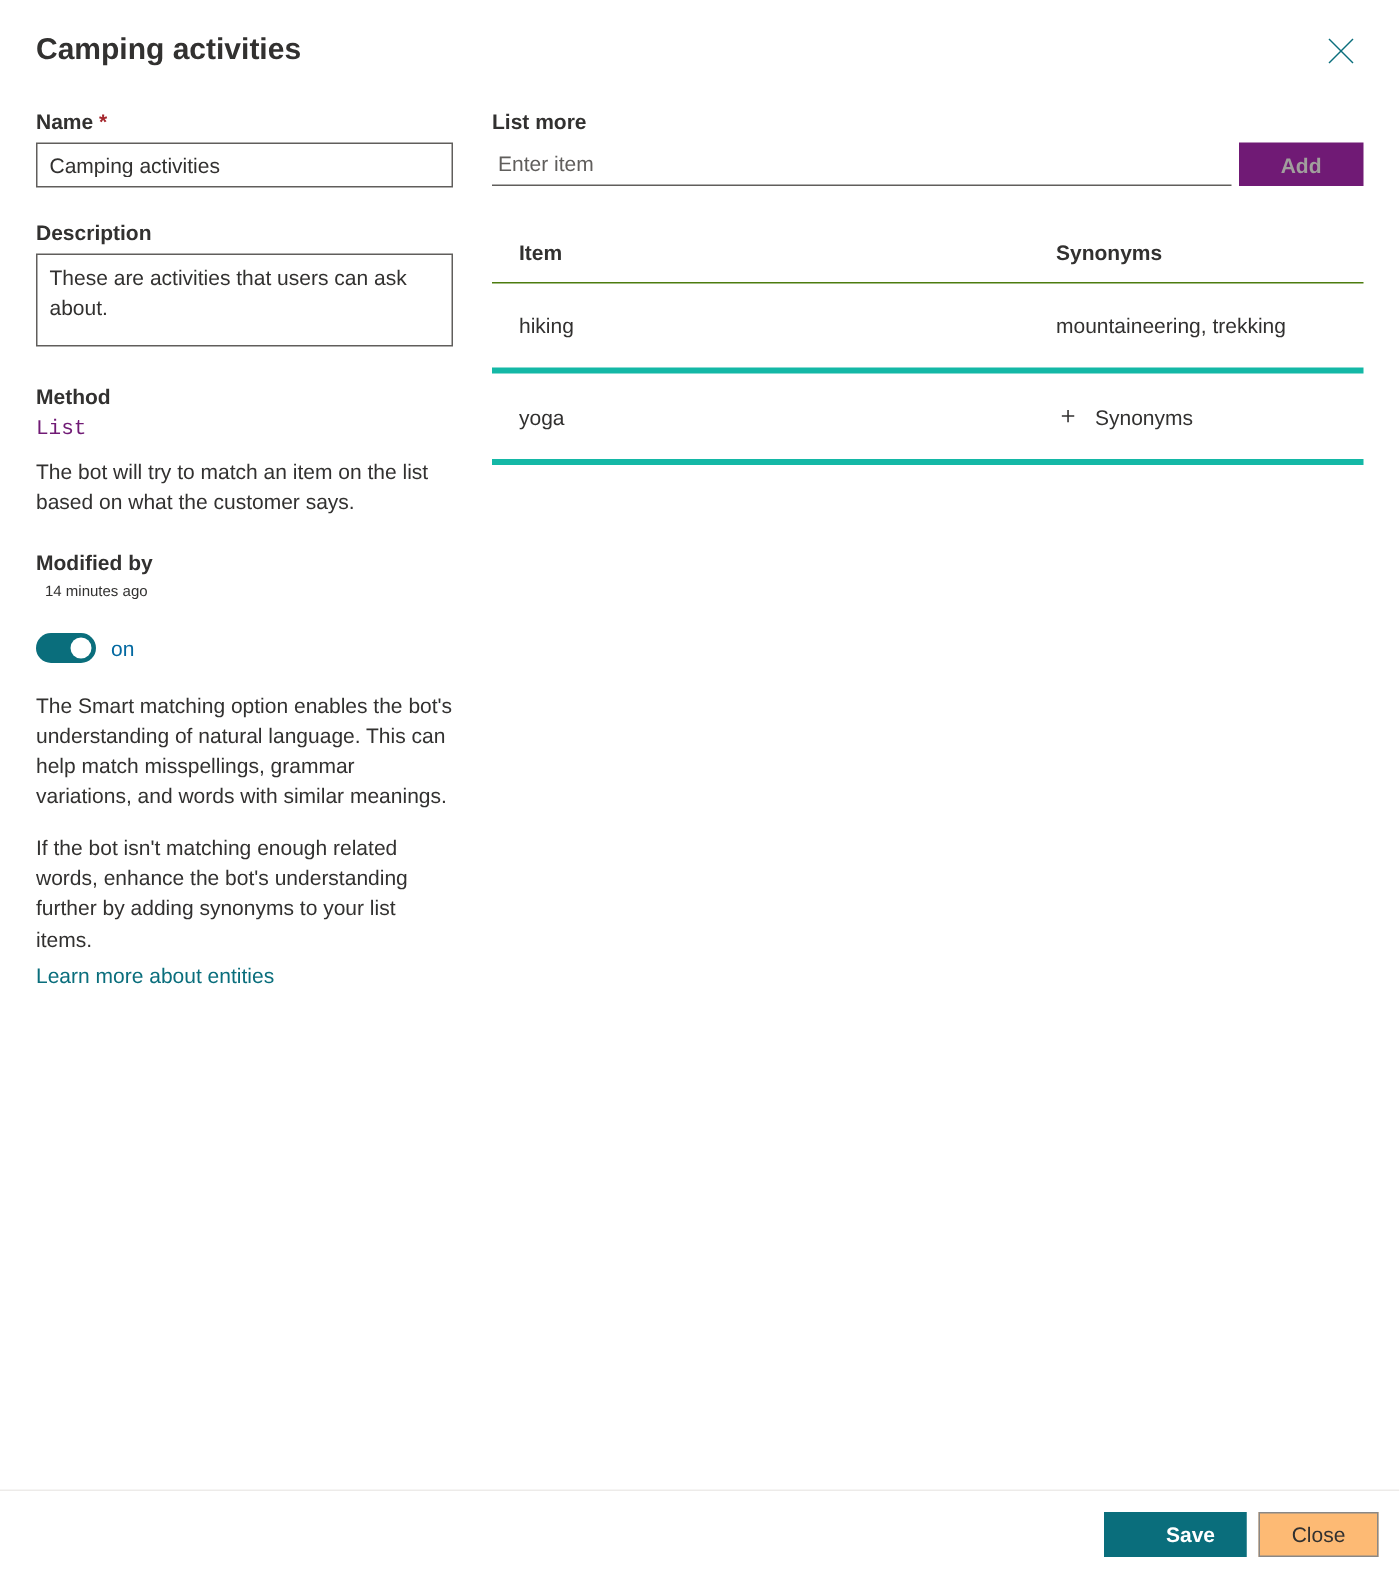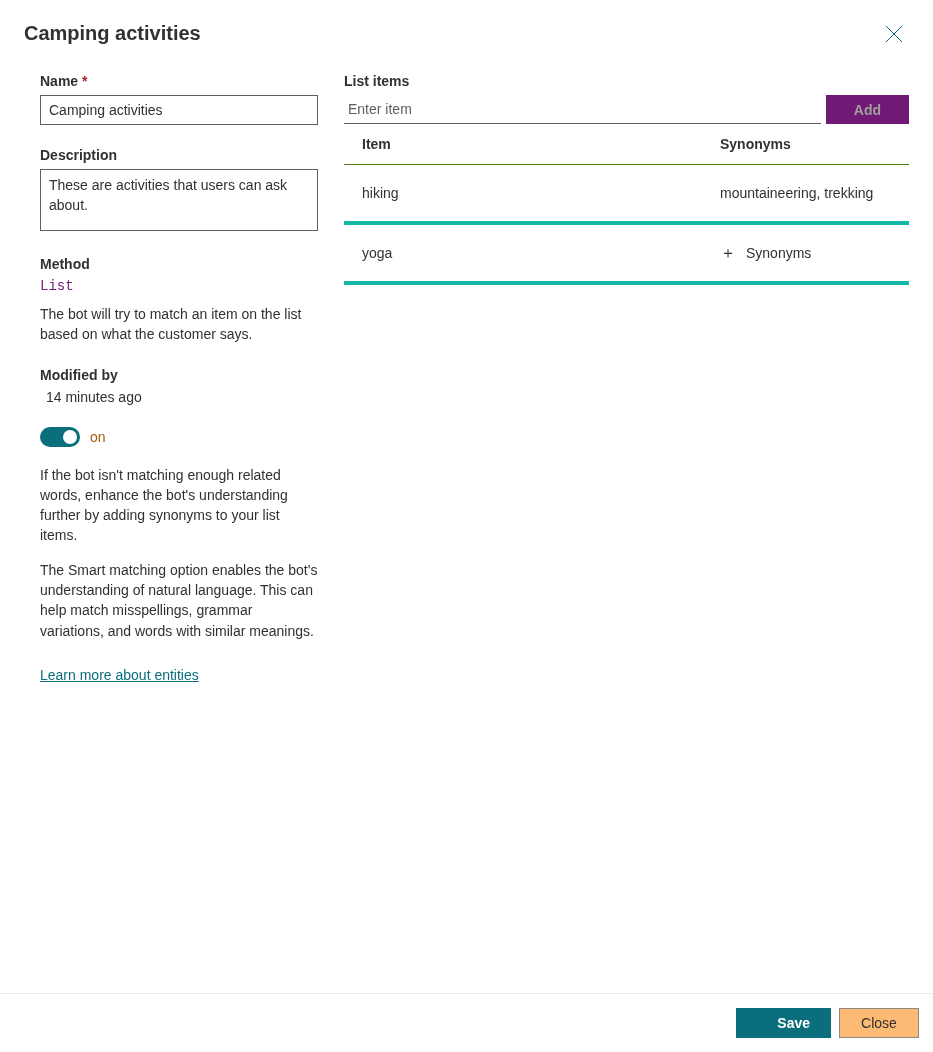--- a/index.html
+++ b/index.html
@@ -32,21 +32,21 @@
     .close-icon {
       width: 18px;
       height: 18px;
       cursor: pointer;
       color: #0a6e7c;
       stroke: currentColor;
       margin-right: 6px;
     }
     .content {
       display: flex;
-      padding: 18px 24px 0 40px;
+      padding: 18px 24px 0 24px;
       flex: 1;
       gap: 26px;
       justify-content: center;
     }
     .left-panel {
       width: 278px;
       flex-shrink: 0;
     }
     .right-panel {
       flex: 1;
@@ -93,21 +93,21 @@
       margin-top: 4px;
       font-family: Liberation Mono, monospace;
     }
     .help-text {
       font-size: 14px;
       color: #323130;
       line-height: 1.45;
       margin-top: 10px;
     }
     .modified-value {
-      font-size: 14px;
+      font-size: 10px;
       color: #323130;
       padding-left: 6px;
       margin-top: 2px;
     }
     .toggle-row {
       display: flex;
       align-items: center;
       gap: 10px;
       margin-top: 12px;
     }
@@ -123,42 +123,42 @@
       position: absolute;
       right: 3px;
       top: 3px;
       width: 14px;
       height: 14px;
       background: #fff;
       border-radius: 50%;
     }
     .toggle-label {
       font-size: 14px;
-      color: #a16207;
+      color: #0369a1;
     }
     .smart-desc {
       font-size: 14px;
       color: #323130;
       line-height: 1.45;
       margin-top: 18px;
     }
     .smart-desc p + p {
       margin-top: 14px;
     }
     .link {
       color: #0a6e7c;
-      text-decoration: underline;
       font-size: 14px;
       display: inline-block;
-      margin-top: 26px;
+      margin-top: 6px;
       cursor: pointer;
     }
     .list-input-row {
       display: flex;
       gap: 5px;
+      margin-bottom: 24px;
     }
     .list-input {
       flex: 1;
       border: none;
       border-bottom: 1px solid #605e5c;
       padding: 6px 4px;
       font-size: 14px;
       font-family: inherit;
       outline: none;
       background: transparent;
@@ -277,30 +277,30 @@
     </div>
 
     <div>
       <div class="toggle-row">
         <div class="toggle">
           <div class="toggle-knob"></div>
         </div>
         <span class="toggle-label">on</span>
       </div>
       <div class="smart-desc">
+        <p>The Smart matching option enables the bot's understanding of natural language. This can help match misspellings, grammar variations, and words with similar meanings.</p>
         <p>If the bot isn't matching enough related words, enhance the bot's understanding further by adding synonyms to your list items.</p>
-        <p>The Smart matching option enables the bot's understanding of natural language. This can help match misspellings, grammar variations, and words with similar meanings.</p>
       </div>
       <a class="link">Learn more about entities</a>
     </div>
 
   </div>
 
   <div class="right-panel">
-    <label class="field-label">List items</label>
+    <label class="field-label">List more</label>
     <div class="list-input-row">
       <input class="list-input" type="text" placeholder="Enter item" style="">
       <button class="add-btn">Add</button>
     </div>
 
     <div class="table">
       <div class="table-header">
         <div class="col-item">Item</div>
         <div class="col-syn">Synonyms</div>
       </div>

